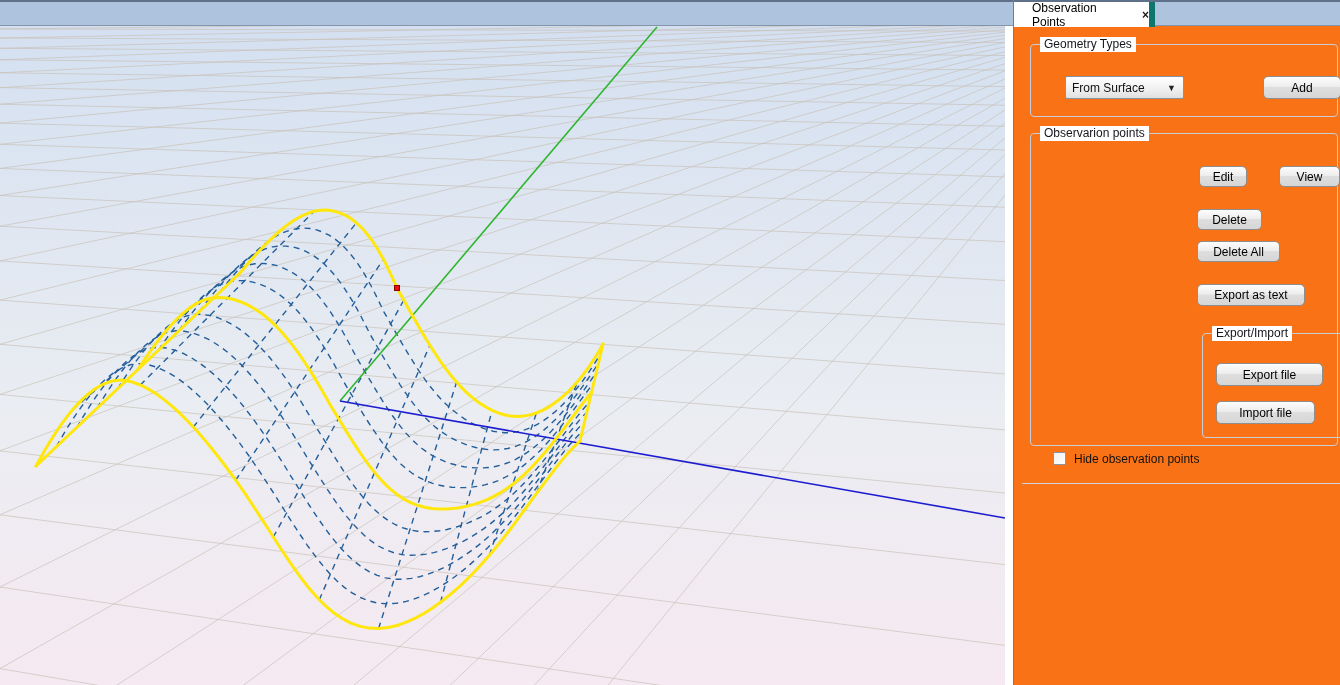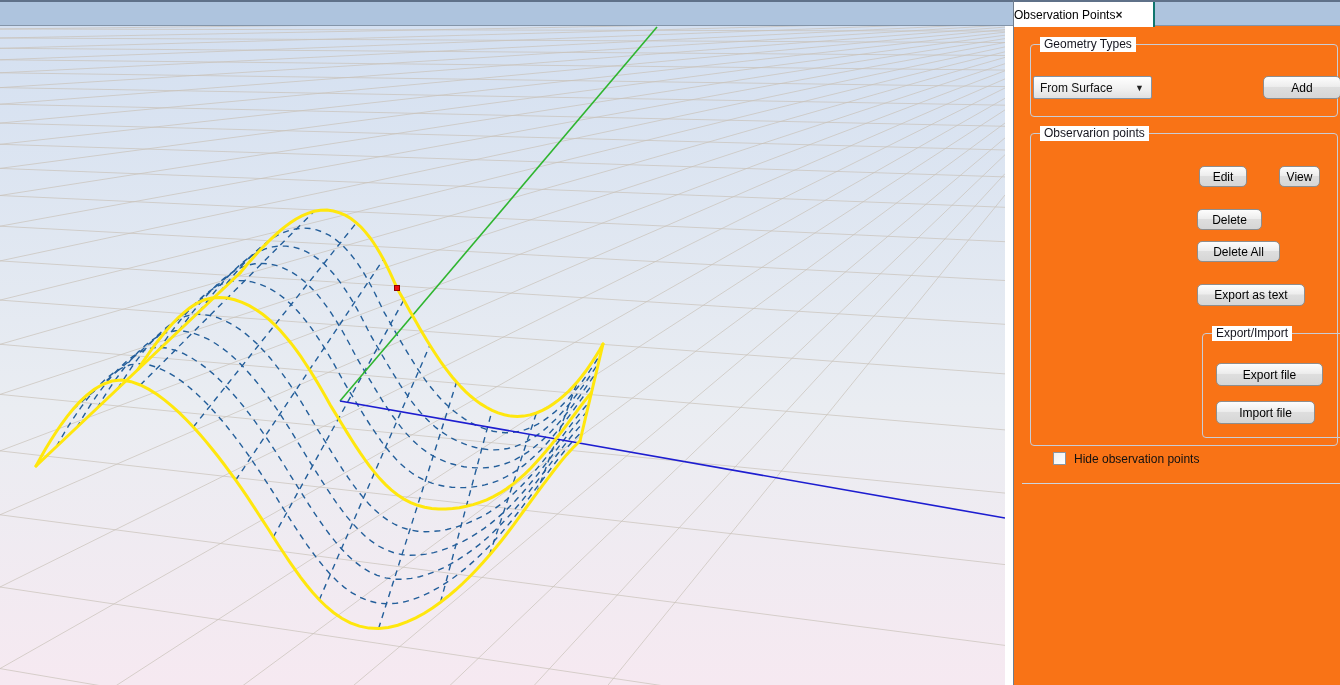--- a/index.html
+++ b/index.html
@@ -15,22 +15,22 @@
   }
   
   .viewport { position:absolute; left:0; top:26px; width:1005px; height:659px; }
   .viewport svg { display:block; }
   .vp-gap { position:absolute; left:1005px; top:26px; width:8px; height:659px; background:#fff; }
   .panel-vline { position:absolute; left:1013px; top:0; width:1px; height:685px; background:#6f7d8d; }
   
   .panel { position:absolute; left:1014px; top:26px; width:326px; height:659px; background:#f97316; }
   .tab {
     position:absolute; left:1014px; top:2px; width:141px; height:25px; background:#fff;
-    border-right:2px solid #0f766e; display:flex; align-items:center; 
-    padding-left:0; font-size:12px; color:#000; cursor:default; z-index:5;
+    border-right:6px solid #0f766e; display:flex; align-items:center; gap:9px;
+    padding-left:18px; font-size:12px; color:#000; cursor:default; z-index:5;
   }
   .tab .close-x { font-weight:700; font-size:12px; line-height:10px; color:#1a1a1a; }
   .group { position:absolute; border:1px solid #c9cdd6; border-radius:4px; background:transparent; }
   .group-label {
     position:absolute; top:-8px; left:9px; background:#fff; padding:0 4px;
     font-size:12px; color:#15151e; white-space:nowrap; line-height:15px;
   }
   .btn {
     position:absolute; display:flex; align-items:center; justify-content:center;
     font-size:12px; color:#000; cursor:default;
@@ -151,33 +151,33 @@
       <rect x="394.5" y="259.5" width="5" height="5" fill="#ee1111" stroke="#8b0000" stroke-width="1"></rect>
     </svg>
 </div>
 <div class="vp-gap"></div>
 <div class="panel-vline"></div>
 
 <div class="panel">
 
   <div class="group" style="left:16px; top:18px; width:308px; height:73px;">
     <span class="group-label">Geometry Types</span>
-    <div class="dropdown" style="left:2px; top:31px; width:119px; height:23px;">
+    <div class="dropdown" style="left:34px; top:31px; width:119px; height:23px;">
       <span>From Surface</span>
       <span class="arrow">▼</span>
     </div>
     <div class="btn" style="left:232px; top:31px; width:78px; height:23px;">Add</div>
   </div>
 
   <div class="group" style="left:16px; top:107px; width:308px; height:313px;">
     <span class="group-label">Observarion points</span>
 
 
     <div class="btn" style="left:168px; top:32px; width:48px; height:21px;">Edit</div>
-    <div class="btn" style="left:248px; top:32px; width:41px; height:21px;">View</div>
+    <div class="btn" style="left:248px; top:32px; width:61px; height:21px;">View</div>
     <div class="btn" style="left:166px; top:75px; width:65px; height:21px;">Delete</div>
     <div class="btn" style="left:166px; top:107px; width:83px; height:21px;">Delete All</div>
     <div class="btn" style="left:166px; top:150px; width:108px; height:22px;">Export as text</div>
 
     <div class="group" style="left:171px; top:199px; width:146px; height:105px;">
       <span class="group-label">Export/Import</span>
       <div class="btn" style="left:13px; top:29px; width:107px; height:23px;">Export file</div>
       <div class="btn" style="left:13px; top:67px; width:99px; height:23px;">Import file</div>
     </div>
   </div>

